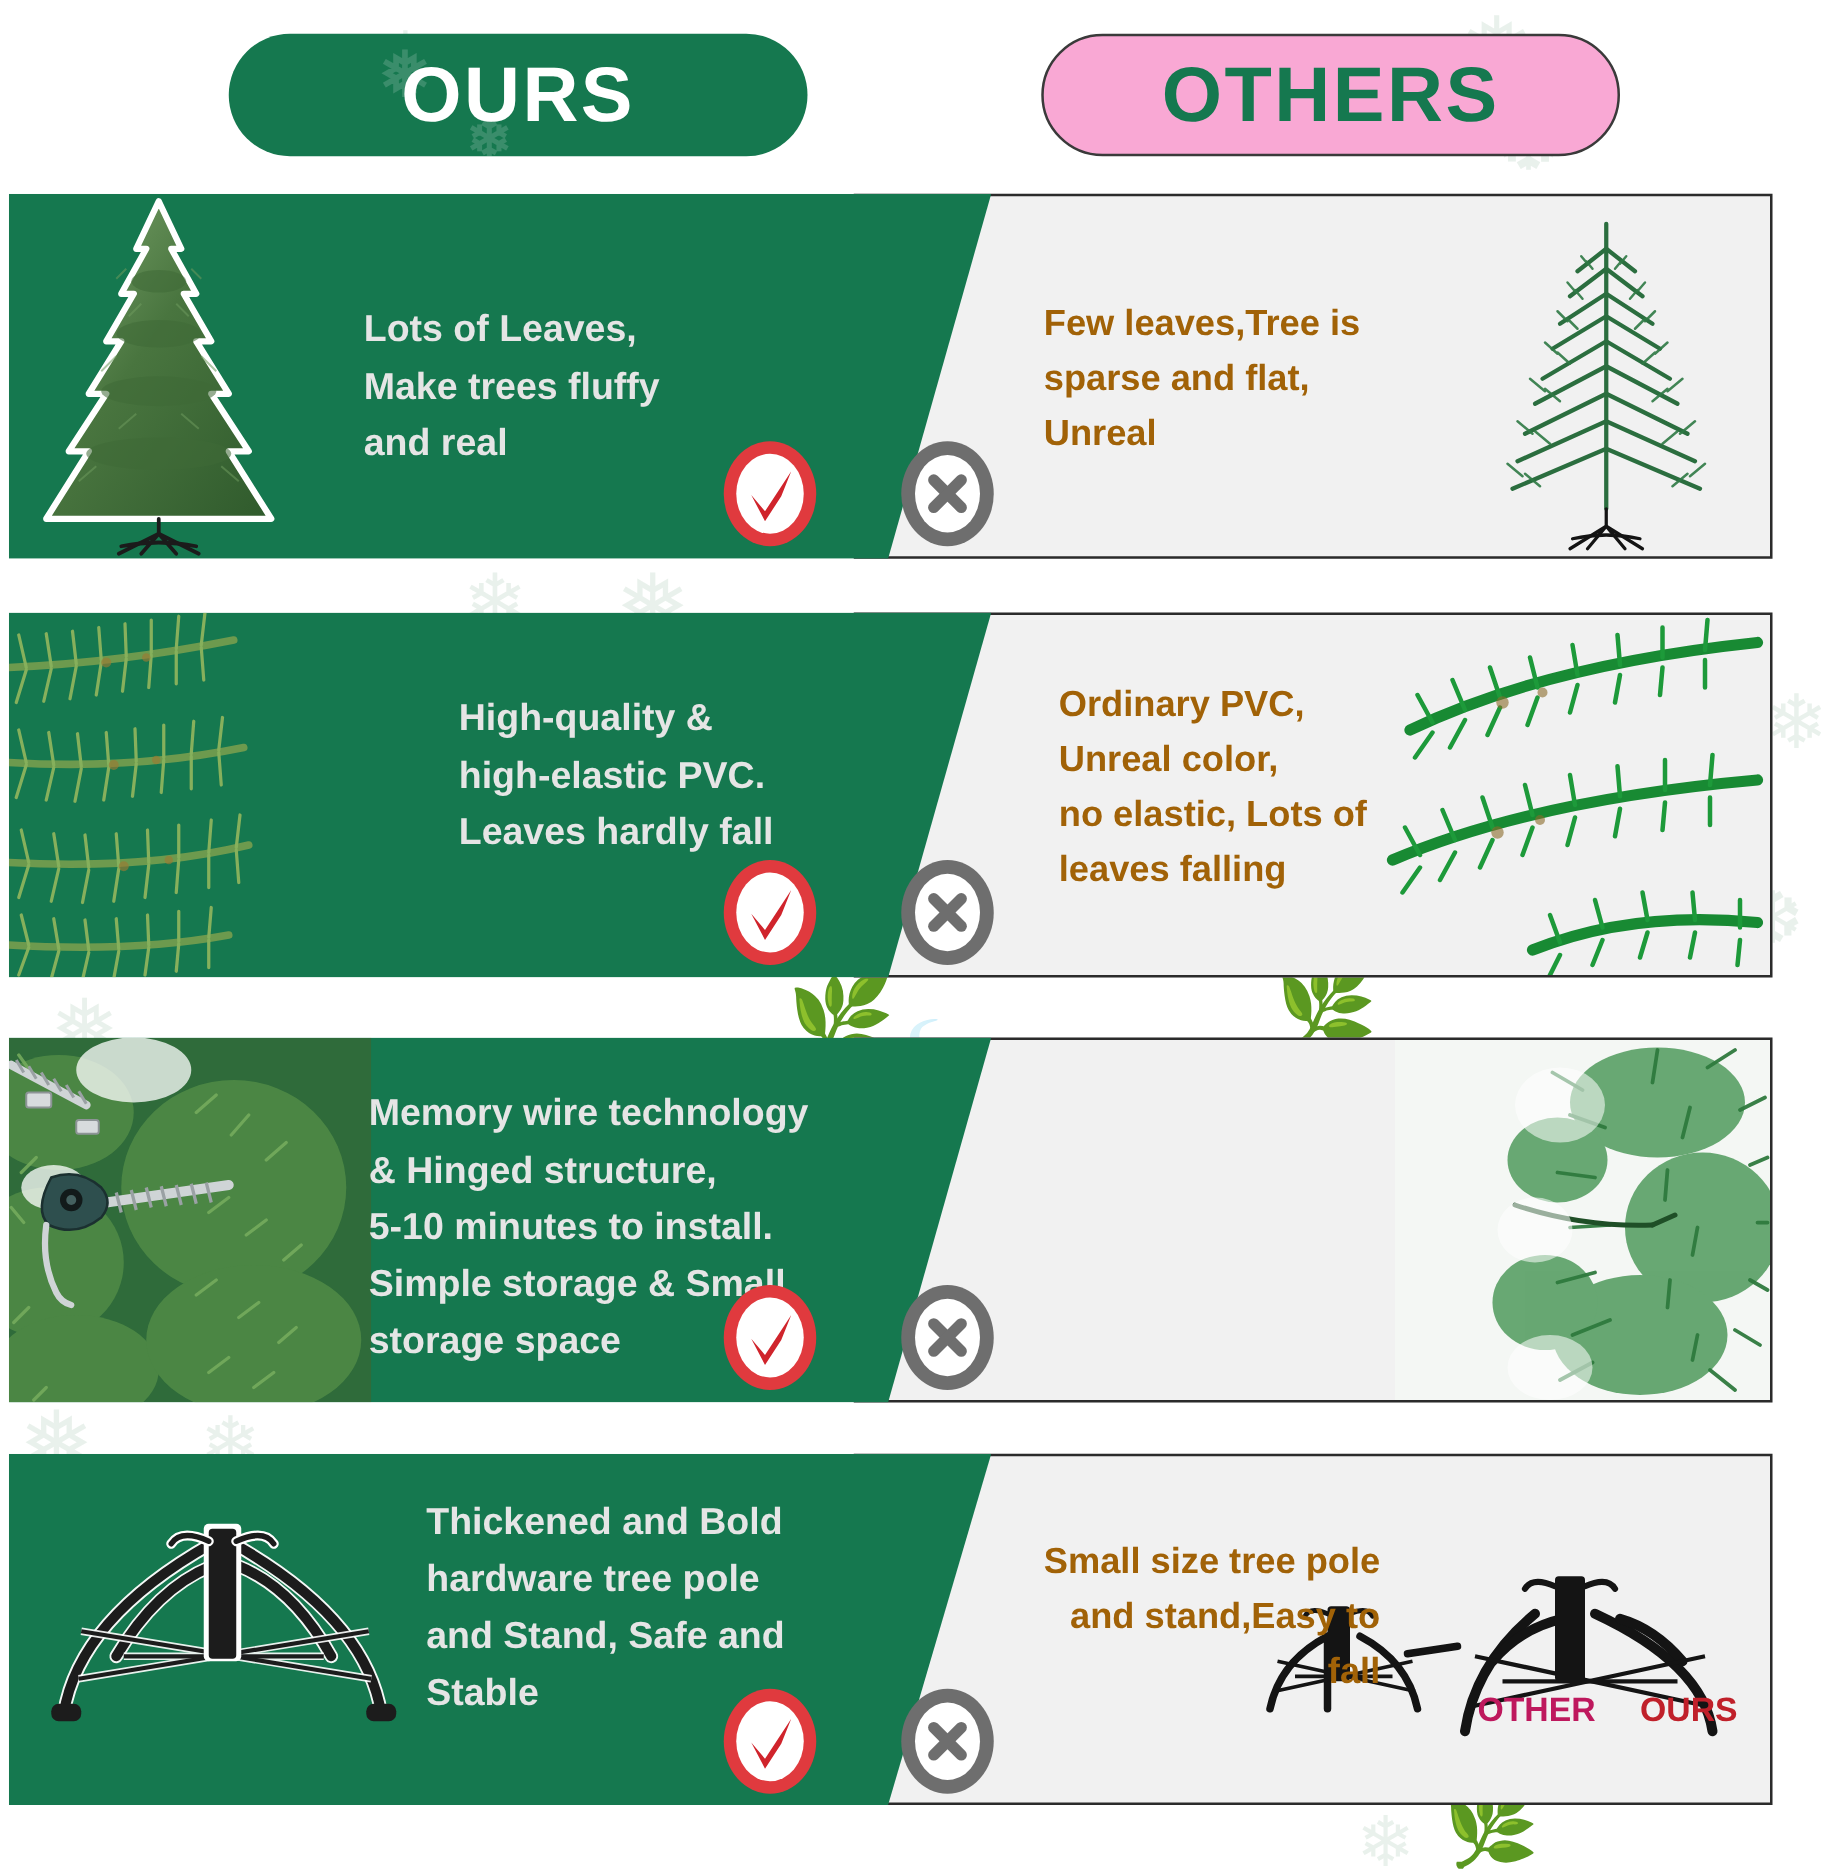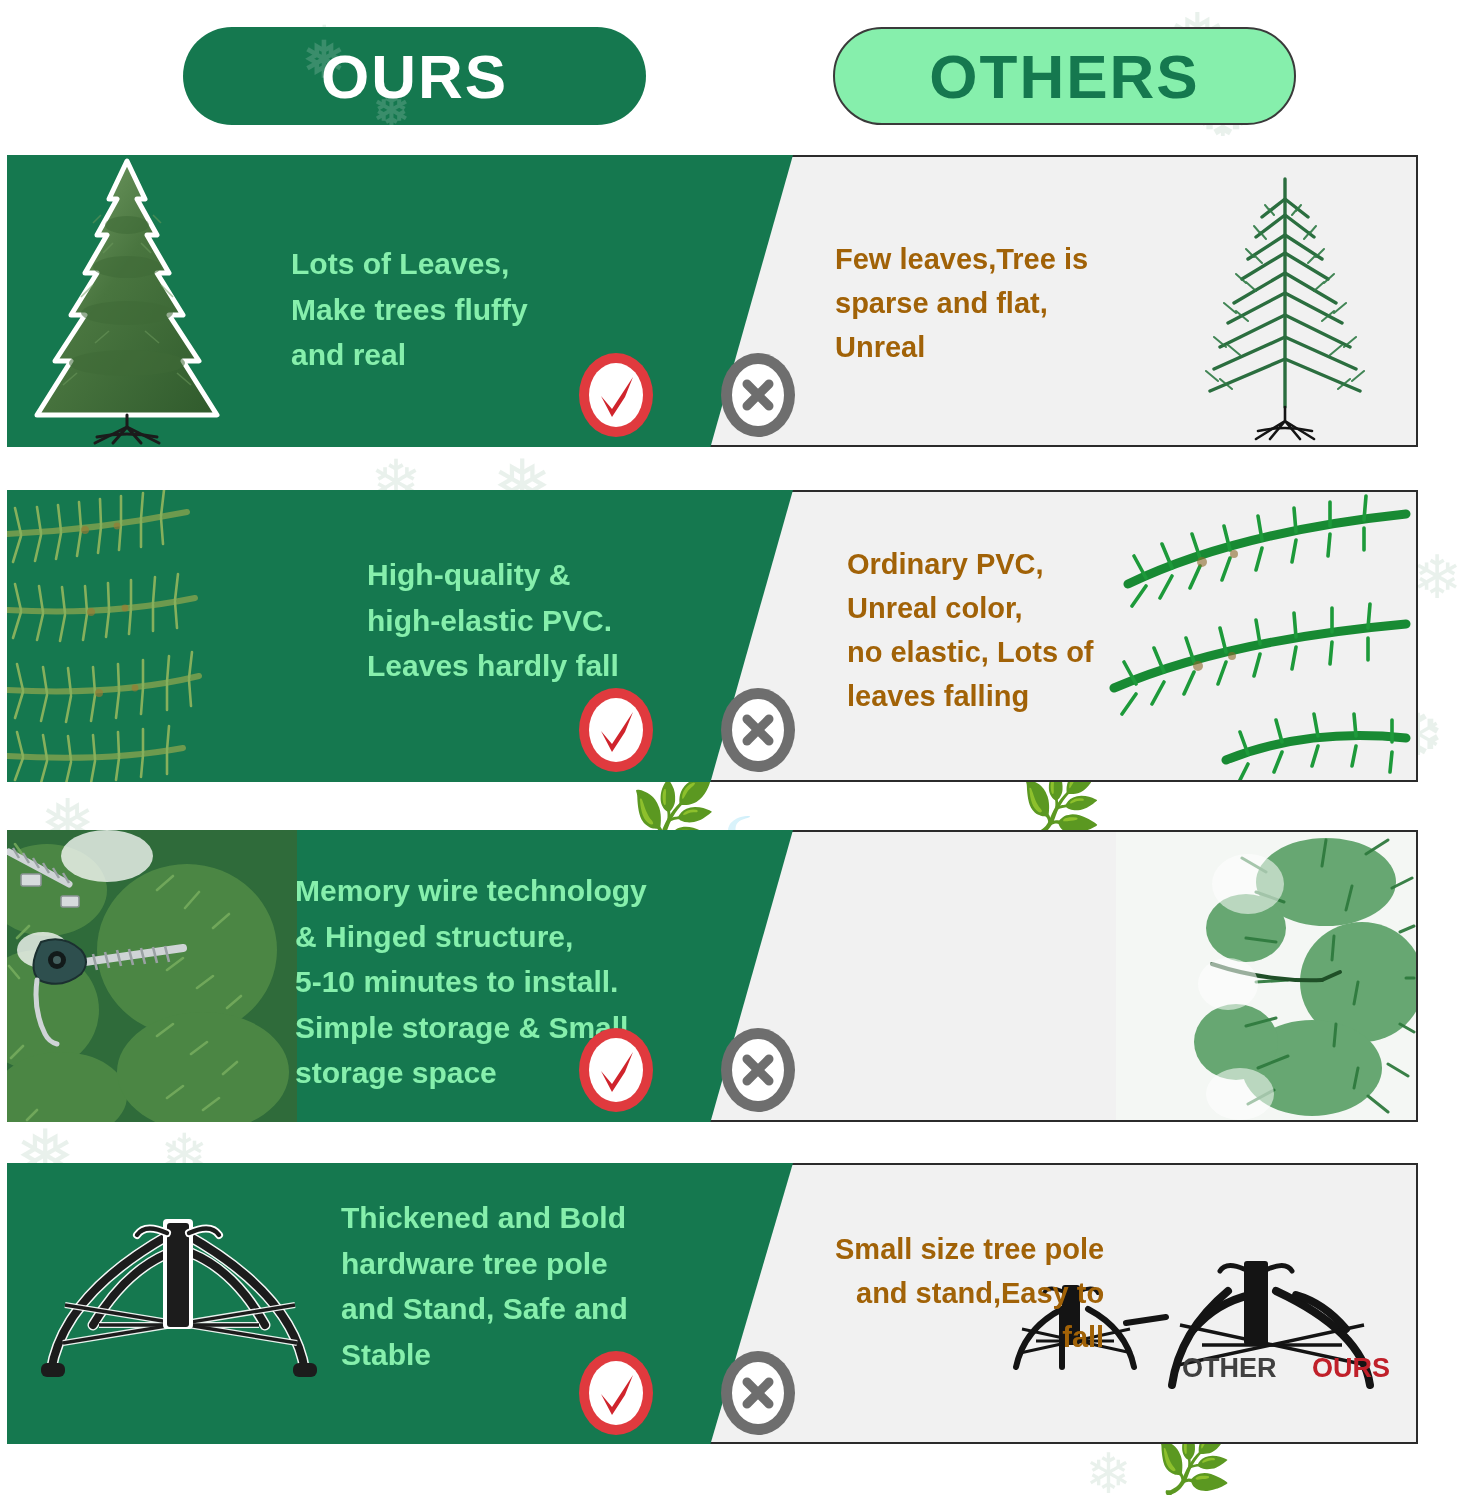--- a/index.html
+++ b/index.html
@@ -26,21 +26,21 @@
   .badge-ours{
     left:183px;top:27px;width:463px;height:98px;
     background:#15784f;border-radius:54px;
     color:#ffffff;font-size:62px;font-weight:bold;letter-spacing:2px;
     overflow:hidden;
   }
   .badge-ours .lbl{position:relative;z-index:2;}
   .badge-ours .sparkle{position:absolute;color:rgba(255,255,255,.16);z-index:1;}
   .badge-others{
     left:833px;top:27px;width:463px;height:98px;
-    background:#86efac;border:2px solid #3a3a3a;border-radius:54px;
+    background:#f9a8d4;border:2px solid #3a3a3a;border-radius:54px;
     color:#15784f;font-size:62px;font-weight:bold;letter-spacing:2px;
   }
 
   
   .row{position:absolute;left:7px;width:1411px;z-index:3;}
   .row-1{top:155px;height:292px;}
   .row-2{top:490px;height:292px;}
   .row-3{top:830px;height:292px;}
   .row-4{top:1163px;height:281px;}
 
@@ -56,31 +56,31 @@
     background:#15784f;overflow:hidden;
     clip-path:polygon(0 0, 100% 0, 89.5% 100%, 0 100%);
   }
 
   .panel-ours .photo,.panel-others .photo{position:absolute;}
 
   .txt{
     position:absolute;z-index:5;
     font-weight:bold;line-height:1.52;white-space:pre-line;
   }
-  .txt-ours{color:#86efac;font-size:30px;}
+  .txt-ours{color:#e5e5e5;font-size:30px;}
   .txt-others{color:#a16207;font-size:29px;}
 
   
   .icon-check,.icon-x{position:absolute;z-index:8;}
   .icon-check{width:78px;height:88px;}
   .icon-x{width:78px;height:88px;}
 
   
   .cap{position:absolute;z-index:7;font-size:27px;font-weight:bold;}
-  .cap-other{color:#404040;}
+  .cap-other{color:#be185d;}
   .cap-ours{color:#c0202a;}
 </style>
 </head>
 <body>
 
 <div class="bg-decor">
   <div class="flake" style="left:300px;top:18px;font-size:58px;">❄</div>
   <div class="flake" style="left:1168px;top:4px;font-size:70px;">❅</div>
   <div class="flake" style="left:1196px;top:82px;font-size:64px;">❆</div>
   <div class="flake" style="left:370px;top:452px;font-size:62px;">❄</div>

